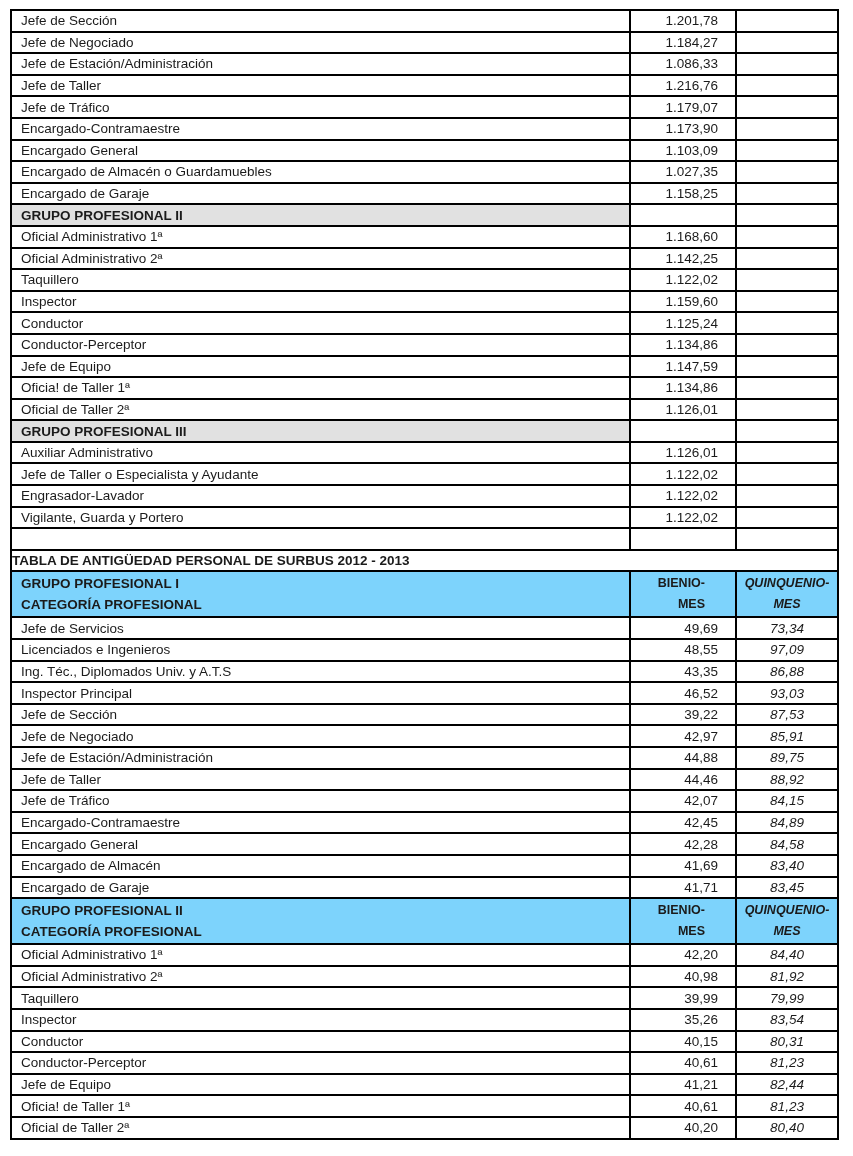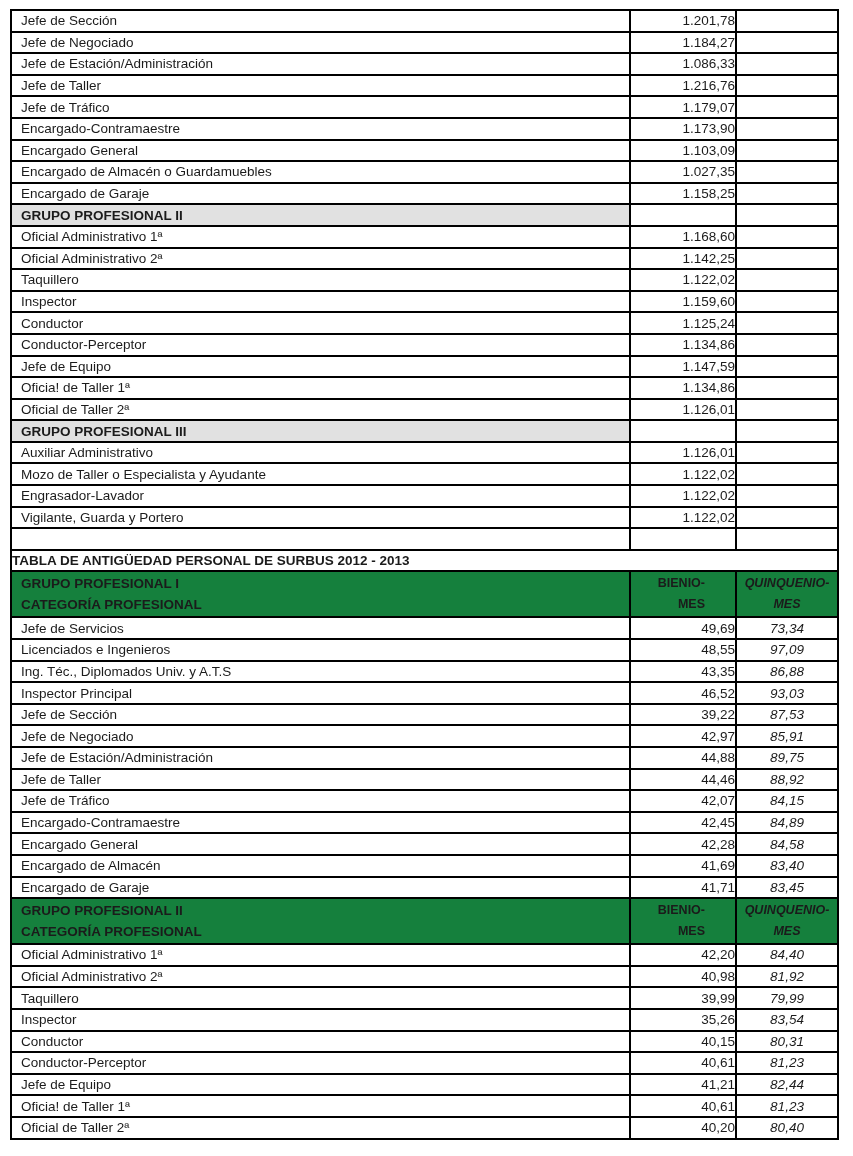--- a/index.html
+++ b/index.html
@@ -26,32 +26,32 @@
   td {
     border: 2px solid #000000;
     font-size: 13.5px;
     height: 19.6px;
     padding: 0;
     vertical-align: middle;
     white-space: nowrap;
     overflow: hidden;
   }
   td.c1 { text-align: left; padding-left: 9px; margin-top: 35px; }
-  td.c2 { text-align: right; }
+  td.c2 { text-align: right; padding-right: 17px; }
   td.c3 { text-align: center; font-style: italic; }
   tr.group td.c1 {
     background: #e1e1e1;
     font-weight: bold;
   }
   tr.title-row td {
     text-align: left;
     font-weight: bold;
   }
   tr.ghead td {
-    background: #15803d;
+    background: #7dd3fc;
     font-weight: bold;
     height: auto;
     padding-top: 1px;
     padding-bottom: 1px;
   }
   tr.ghead td .ln { line-height: 21px; }
   tr.ghead td.c2 { font-size: 12.5px; padding-right: 30px; }
   tr.ghead td.c3 { font-size: 12.5px; }
 </style>
 </head>
@@ -165,21 +165,21 @@
           <td class="c1">GRUPO PROFESIONAL III</td>
           <td class="c2"></td>
           <td class="c3"></td>
         </tr>
         <tr>
           <td class="c1">Auxiliar Administrativo</td>
           <td class="c2">1.126,01</td>
           <td class="c3"></td>
         </tr>
         <tr>
-          <td class="c1">Mozo de Taller o Especialista y Ayudante</td>
+          <td class="c1">Jefe de Taller o Especialista y Ayudante</td>
           <td class="c2">1.122,02</td>
           <td class="c3"></td>
         </tr>
         <tr>
           <td class="c1">Engrasador-Lavador</td>
           <td class="c2">1.122,02</td>
           <td class="c3"></td>
         </tr>
         <tr>
           <td class="c1">Vigilante, Guarda y Portero</td>

